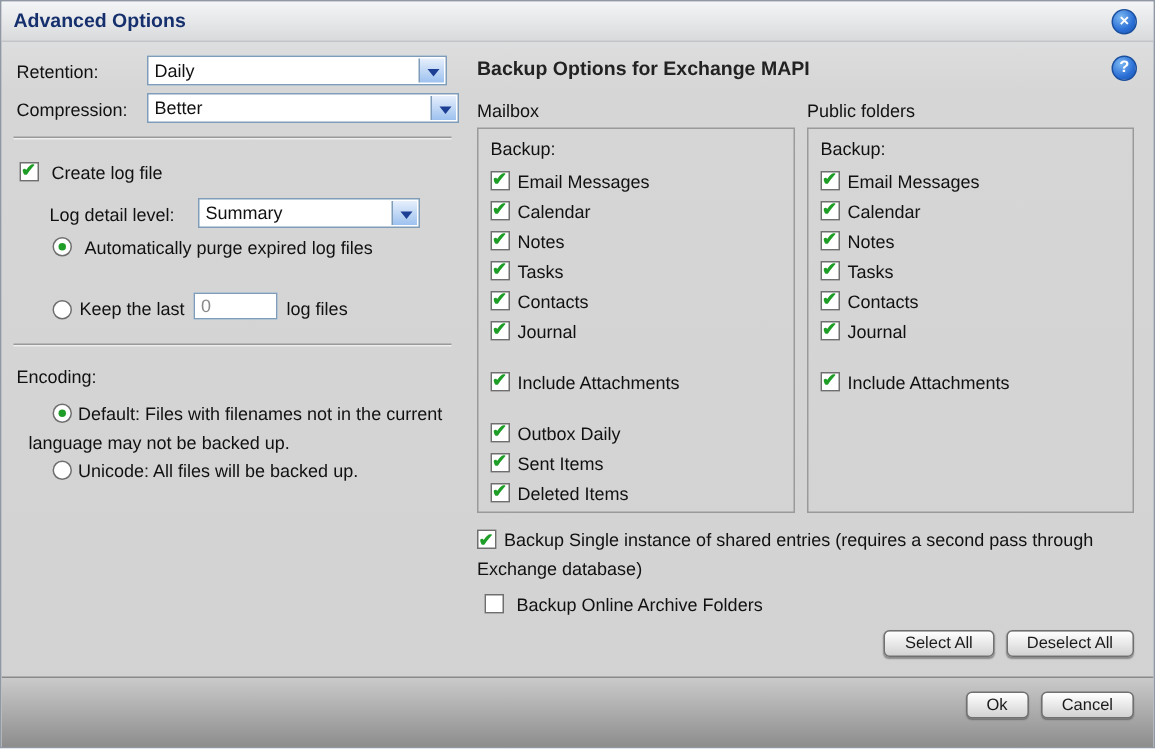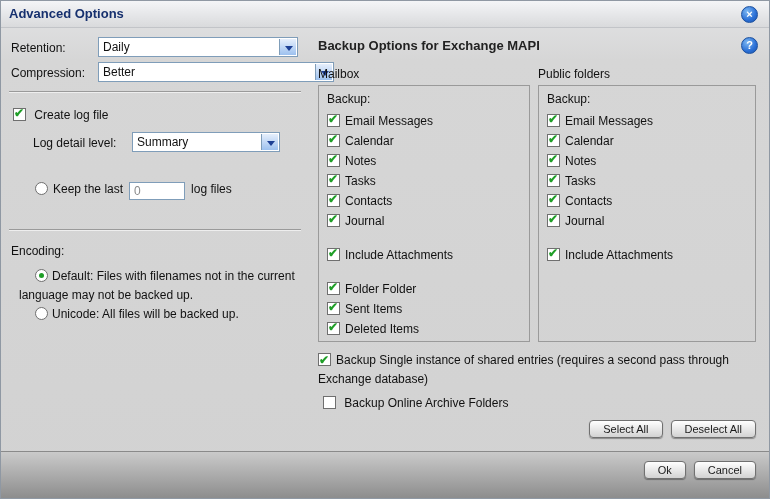--- a/index.html
+++ b/index.html
@@ -108,40 +108,44 @@
     <span class="close-btn"><span>×</span></span>
   </div>
 
   <span class="lbl abs" style="left:10px; top:40px;">Retention:</span>
   <div class="dropdown abs" style="left:97px; top:36px; width:200px;">
     <span class="dd-value">Daily</span>
     <span class="dd-arrow"></span>
   </div>
 
   <span class="lbl abs" style="left:10px; top:65px;">Compression:</span>
-  <div class="dropdown abs" style="left:97px; top:61px; width:236px;">
+  <div class="dropdown abs" style="left:97px; top:61px; width:208px;">
     <span class="dd-value">Better</span>
     <span class="dd-arrow"></span>
   </div>
 
   <div class="sep" style="top:90px;"></div>
 
   <div class="row abs" style="left:12px; top:107px;text-align:right;">
     <span class="cb on"></span>
     <span class="lbl">Create log file</span>
   </div>
 
   <span class="lbl abs" style="left:32px; top:135px;">Log detail level:</span>
   <div class="dropdown abs" style="left:131px; top:131px; width:148px;">
     <span class="dd-value">Summary</span>
     <span class="dd-arrow"></span>
   </div>
 
-
-  <div class="row abs" style="left:34px; top:181px; display:flex; align-items:flex-start; height:20px;">
+  <div class="row abs" style="left:34px; top:157px;">
+    <span class="radio on"></span>
+    <span class="lbl">Automatically purge expired log files</span>
+  </div>
+
+  <div class="row abs" style="left:34px; top:192px; display:flex; align-items:flex-end; height:20px;">
     <span class="radio"></span>
     <span class="lbl">Keep the last</span>
     <input class="keep-input" type="text" value="0" style="">
     <span class="lbl" style="margin-left:0;">log files</span>
   </div>
 
   <div class="sep" style="top:228px;"></div>
 
   <span class="lbl abs" style="left:10px; top:243px;">Encoding:</span>
 
@@ -176,21 +180,21 @@
     <div class="cb-row">
       <span class="cb on"></span><span class="lbl">Contacts</span>
     </div>
     <div class="cb-row">
       <span class="cb on"></span><span class="lbl">Journal</span>
     </div>
     <div class="cb-row gap-top">
       <span class="cb on"></span><span class="lbl">Include Attachments</span>
     </div>
     <div class="cb-row gap-top">
-      <span class="cb on"></span><span class="lbl">Folder Folder</span>
+      <span class="cb on"></span><span class="lbl">Outbox Daily</span>
     </div>
     <div class="cb-row">
       <span class="cb on"></span><span class="lbl">Sent Items</span>
     </div>
     <div class="cb-row">
       <span class="cb on"></span><span class="lbl">Deleted Items</span>
     </div>
   </div>
 
   <div class="group-box abs" style="left:537px; top:84px; width:218px; height:257px;">

